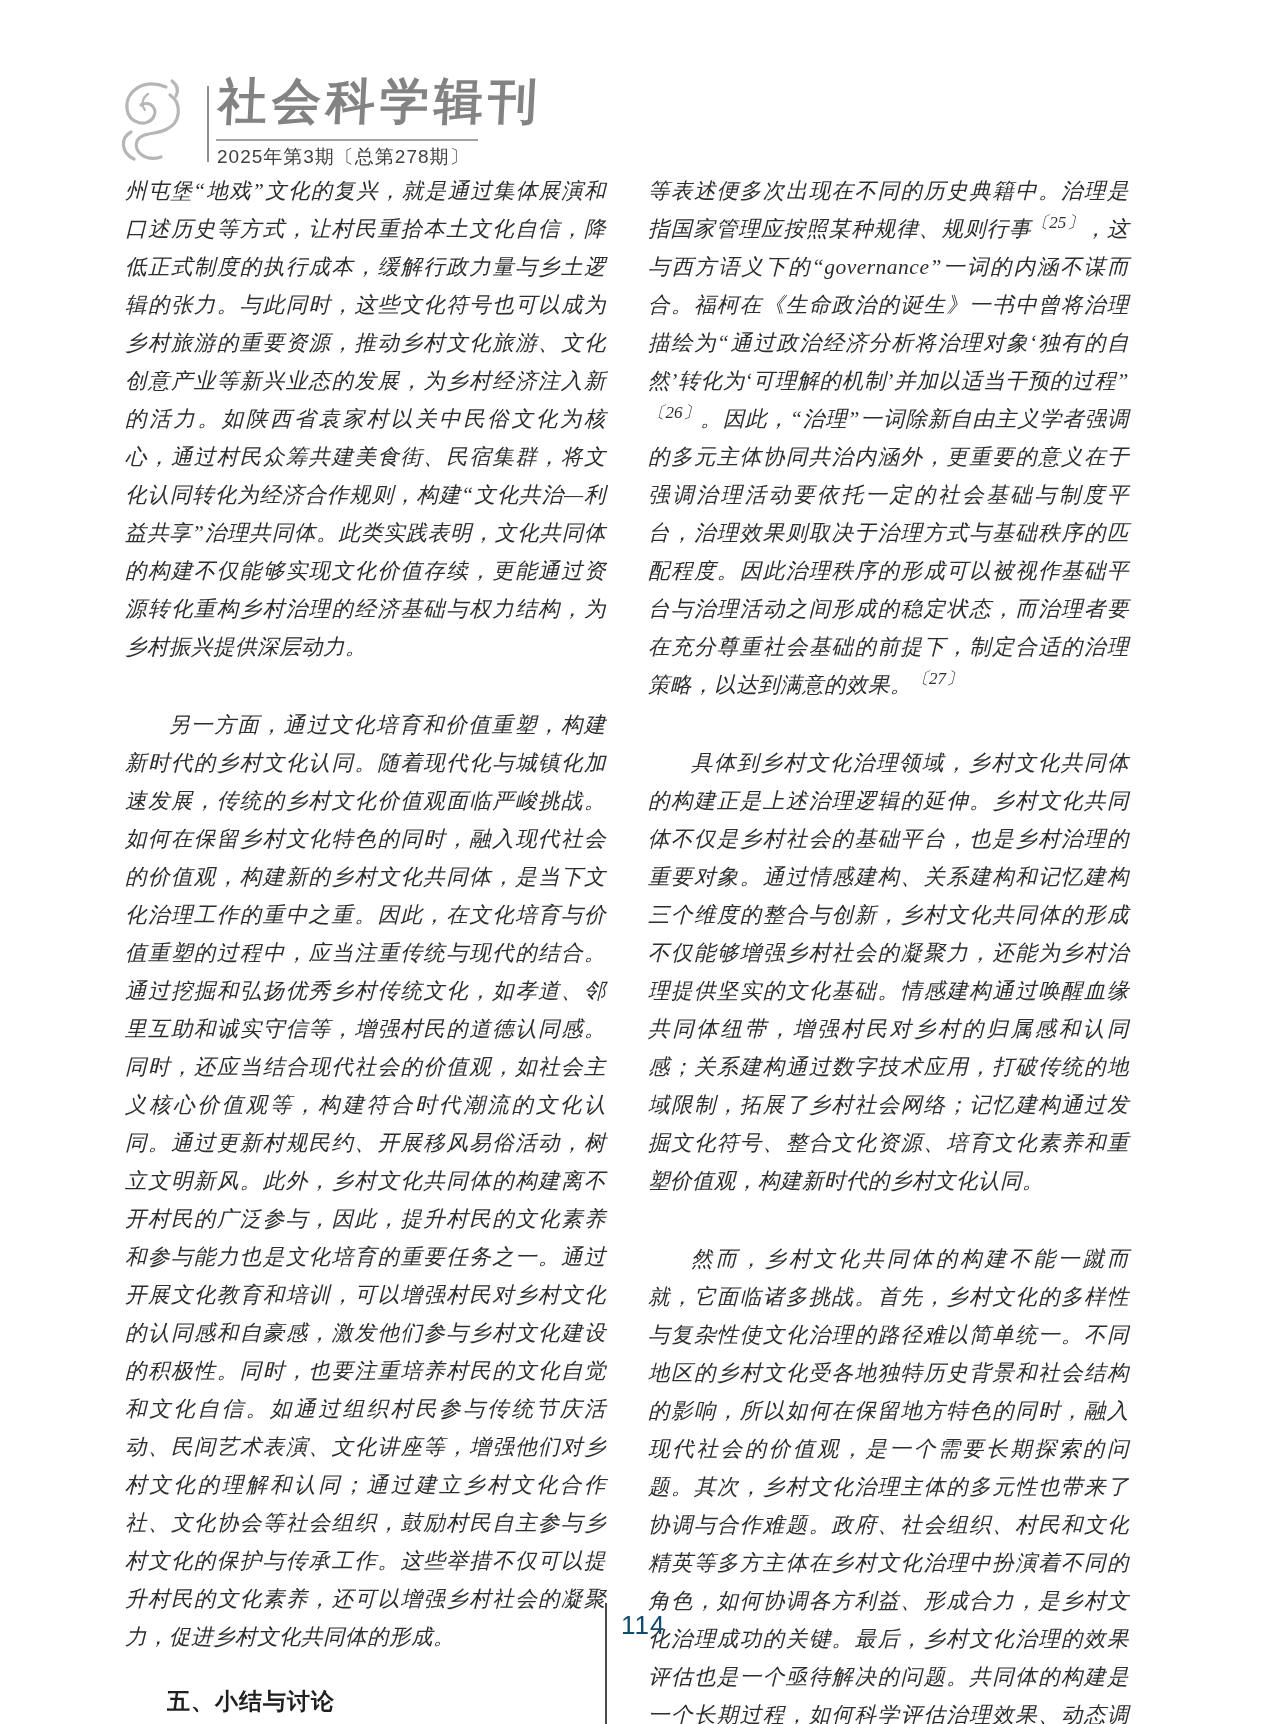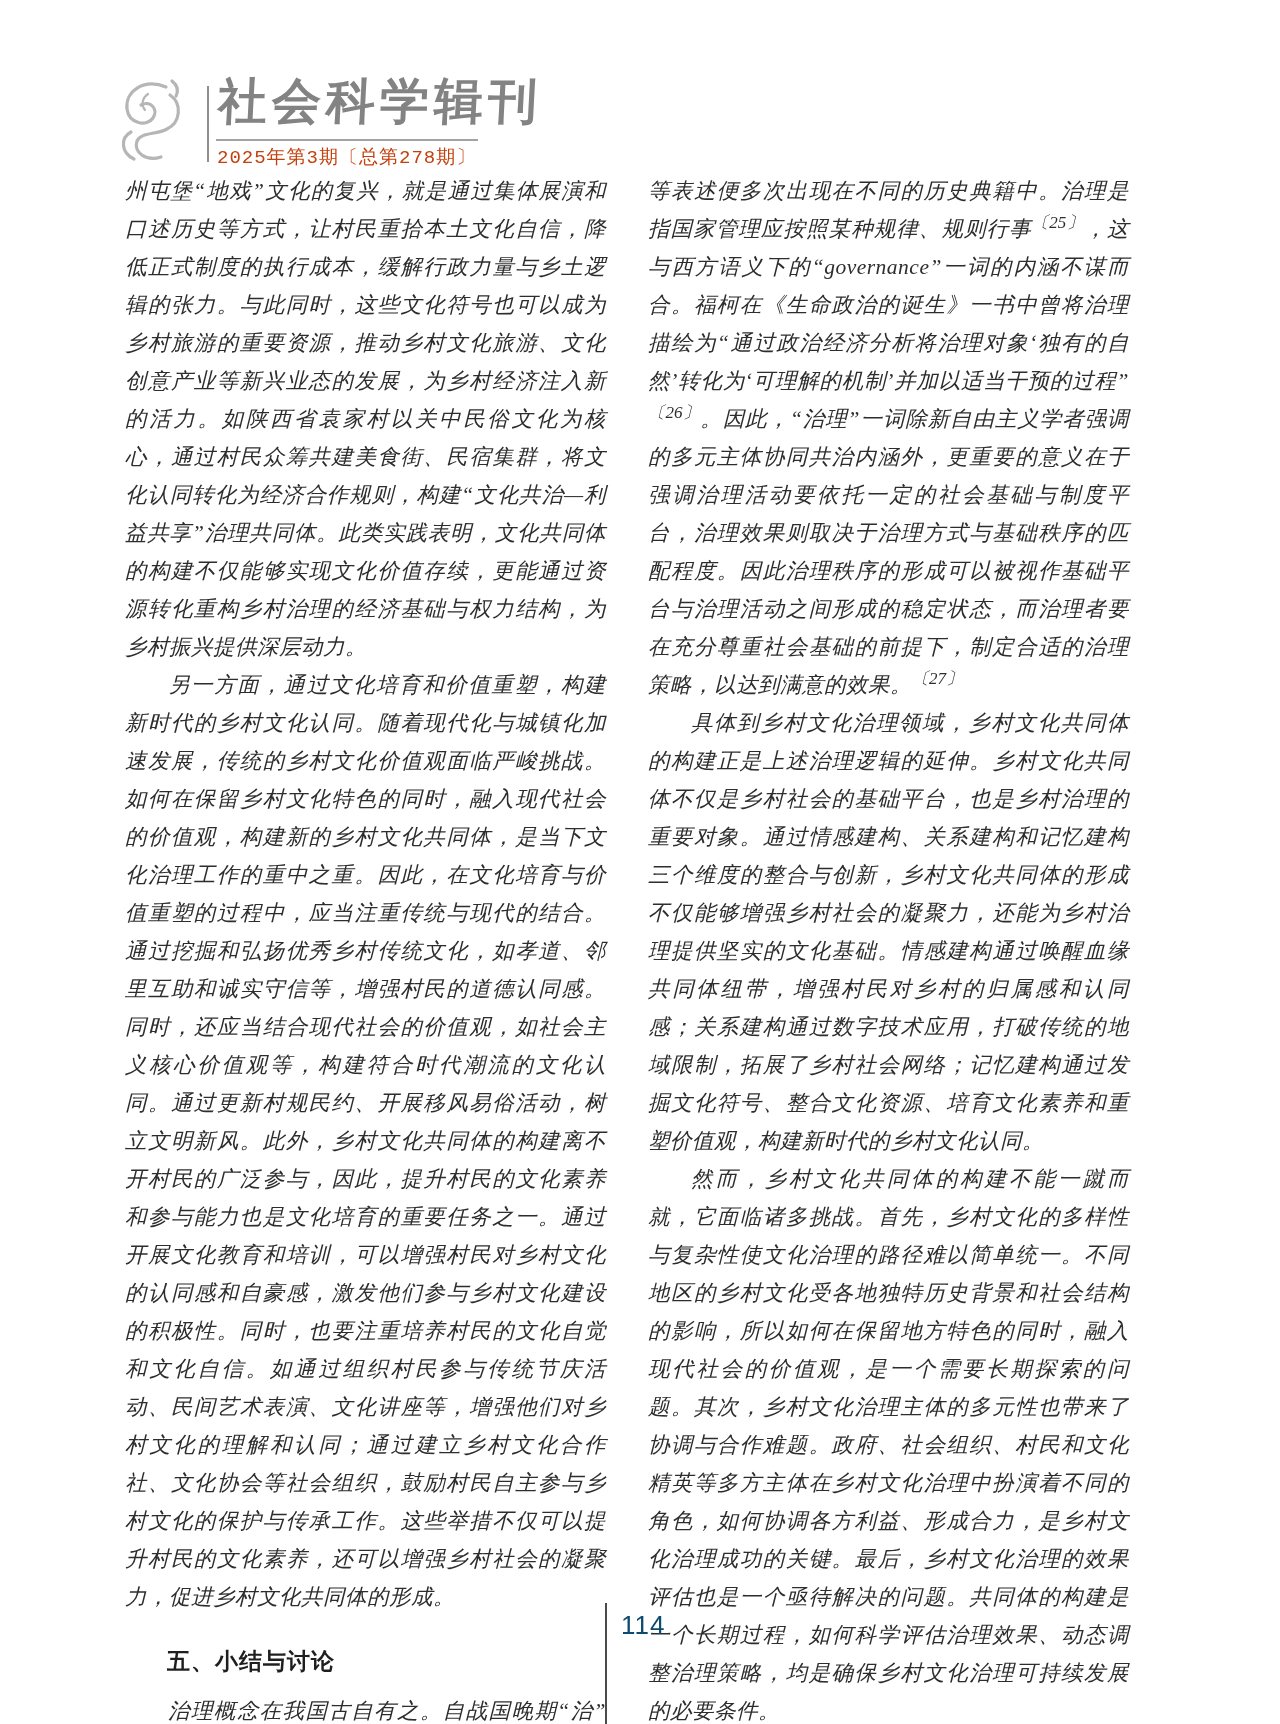--- a/index.html
+++ b/index.html
@@ -20,39 +20,39 @@
   .journal-title{
     position:absolute;left:106px;top:2px;width:300px;
     font-size:49px;font-weight:bold;color:#838383;
     letter-spacing:5px;line-height:60px;white-space:nowrap;
     transform:skewX(-3deg);
     font-family:"Liberation Serif","DejaVu Serif",serif;
   }
   .masthead-rule{position:absolute;left:104px;top:69px;width:262px;height:2px;background:#a3a3a3;}
   .issue-line{
     position:absolute;left:105px;top:74px;white-space:nowrap;
-    font-size:19px;color:#c2410c;letter-spacing:1px;
-    font-family:Liberation Mono, monospace;
+    font-size:19px;color:#404040;letter-spacing:1px;
+    font-family:Liberation Sans, sans-serif;
   }
 
   
   .col{position:absolute;top:172px;width:481px;}
   .col-left{left:125px;}
   .col-right{left:648px;}
   .para{
     margin:0;
     font-size:21.5px;
     line-height:38px;
     text-align:justify;
     text-justify:inter-ideograph;
     color:#2d2d2d;
     letter-spacing:0.5px;
     font-style:italic;
   }
-  .para.indent{text-indent:2em;}
+  .para.indent{text-indent:2em;margin-top:40px;}
   .para .ref,.para sup{
     font-size:17px;
     line-height:0;
     vertical-align:super;
     letter-spacing:0;
   }
   .sec-heading{
     margin:26px 0 12px 42px;
     font-size:23px;
     line-height:38px;

